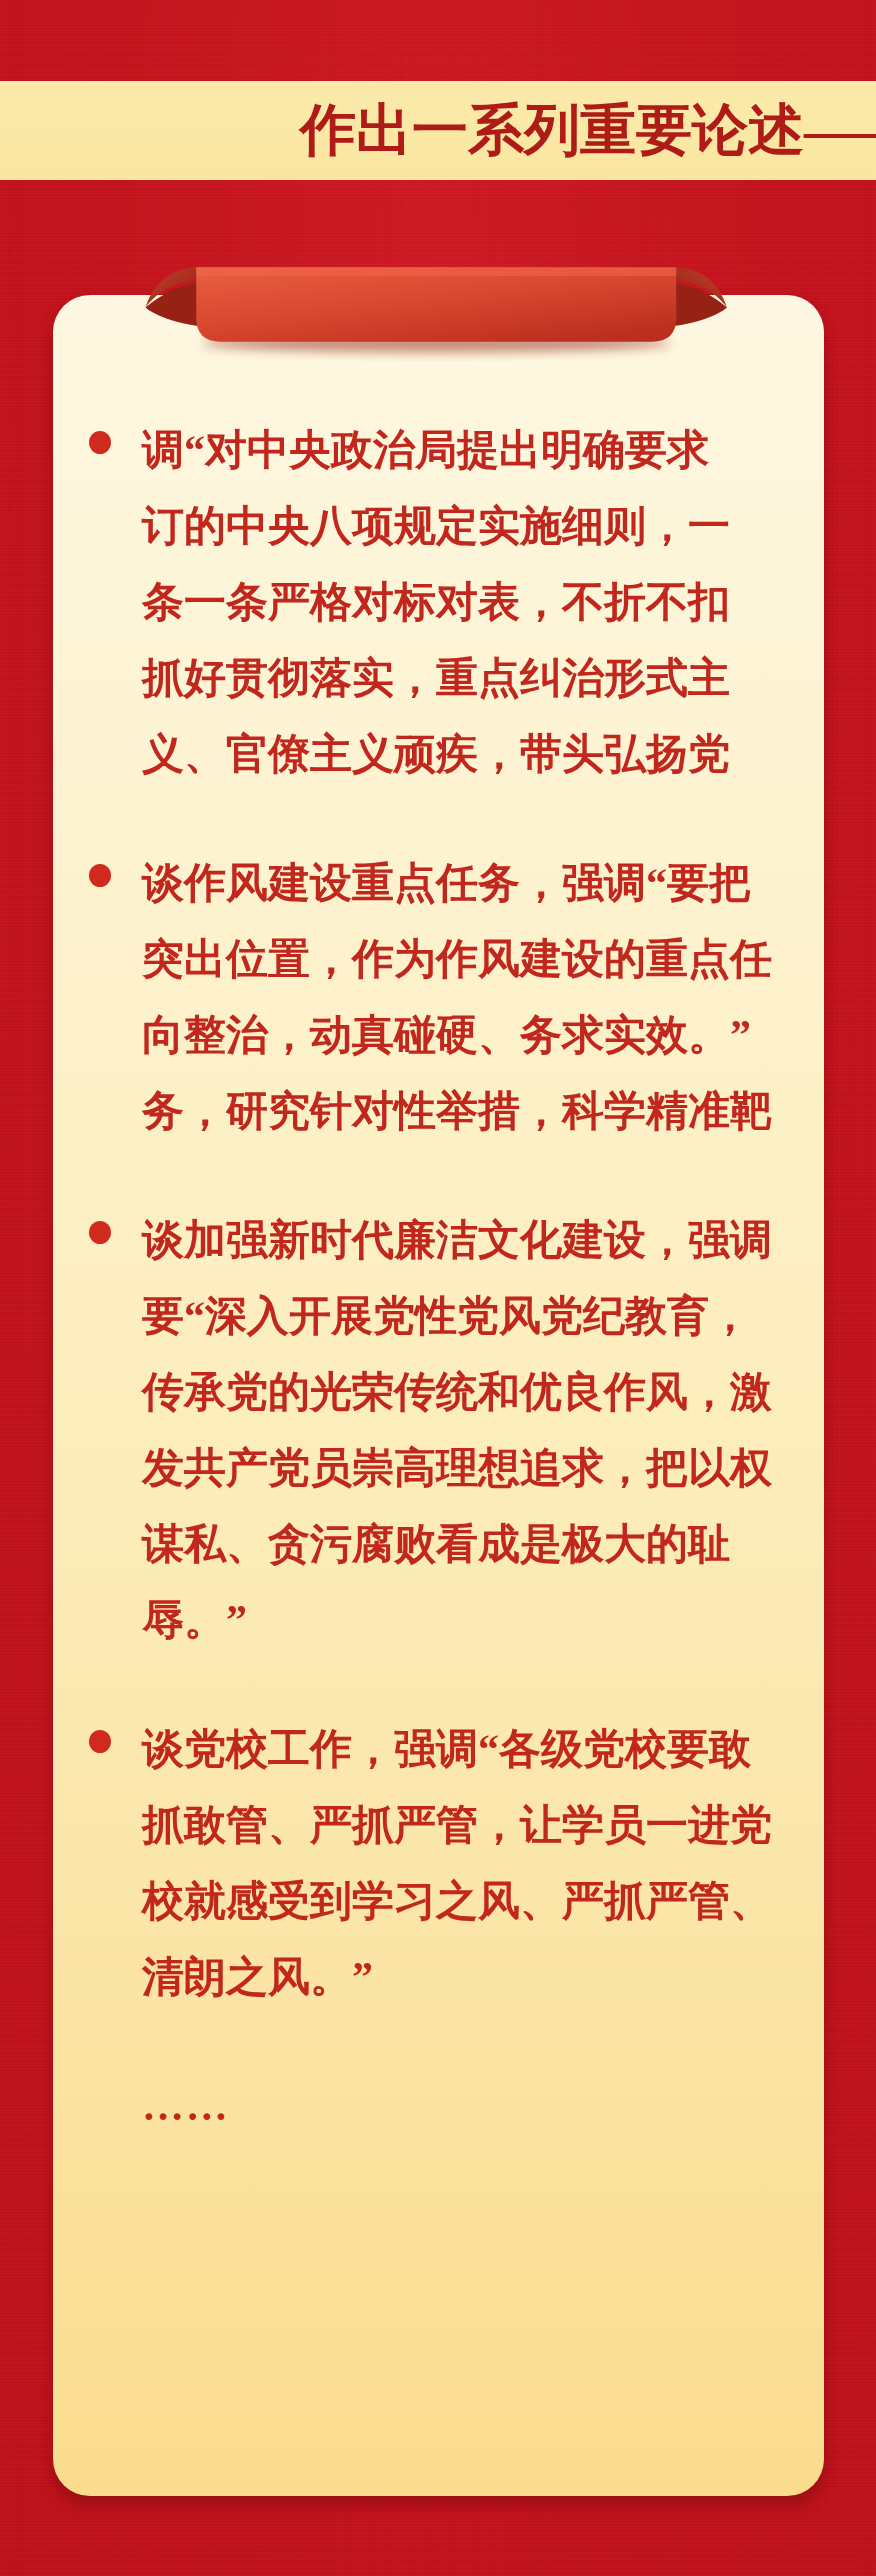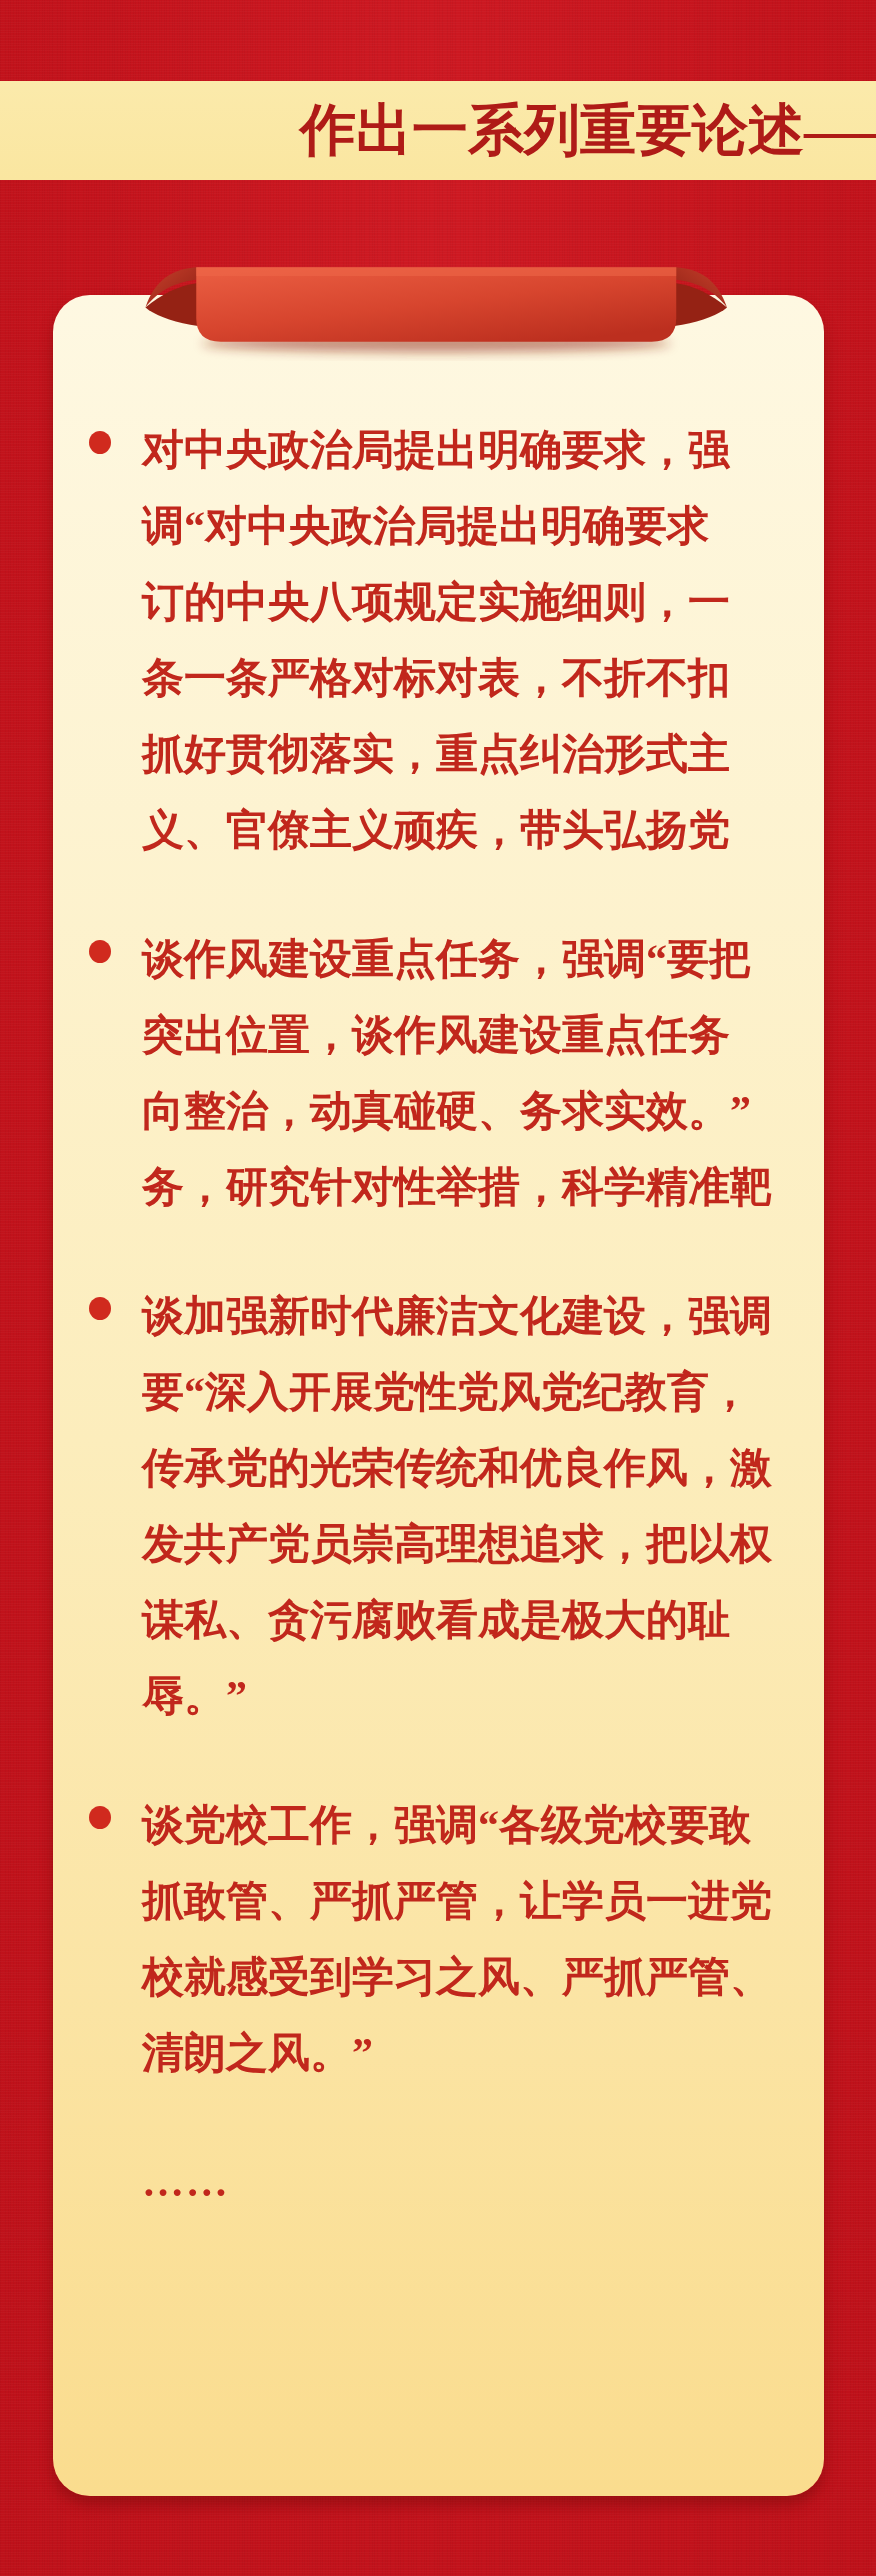--- a/index.html
+++ b/index.html
@@ -106,33 +106,32 @@
 
   <div class="band">
     <div class="title">作出一系列重要论述——</div>
   </div>
 
   <div class="card">
     <div id="bullet-list">
         <div class="bullet">
           <span class="dot"></span>
           <div>
-            <div class="line">对中央政治局提出明确要求，强</div>
             <div class="line">调“对中央政治局提出明确要求</div>
             <div class="line">订的中央八项规定实施细则，一</div>
             <div class="line">条一条严格对标对表，不折不扣</div>
             <div class="line">抓好贯彻落实，重点纠治形式主</div>
             <div class="line">义、官僚主义顽疾，带头弘扬党</div>
           </div>
         </div>
         <div class="bullet">
           <span class="dot"></span>
           <div>
             <div class="line">谈作风建设重点任务，强调“要把</div>
-            <div class="line">突出位置，谈作风建设重点任务</div>
+            <div class="line">突出位置，作为作风建设的重点任</div>
             <div class="line">向整治，动真碰硬、务求实效。”</div>
             <div class="line">务，研究针对性举措，科学精准靶</div>
           </div>
         </div>
         <div class="bullet">
           <span class="dot"></span>
           <div>
             <div class="line">谈加强新时代廉洁文化建设，强调</div>
             <div class="line">要“深入开展党性党风党纪教育，</div>
             <div class="line">传承党的光荣传统和优良作风，激</div>

